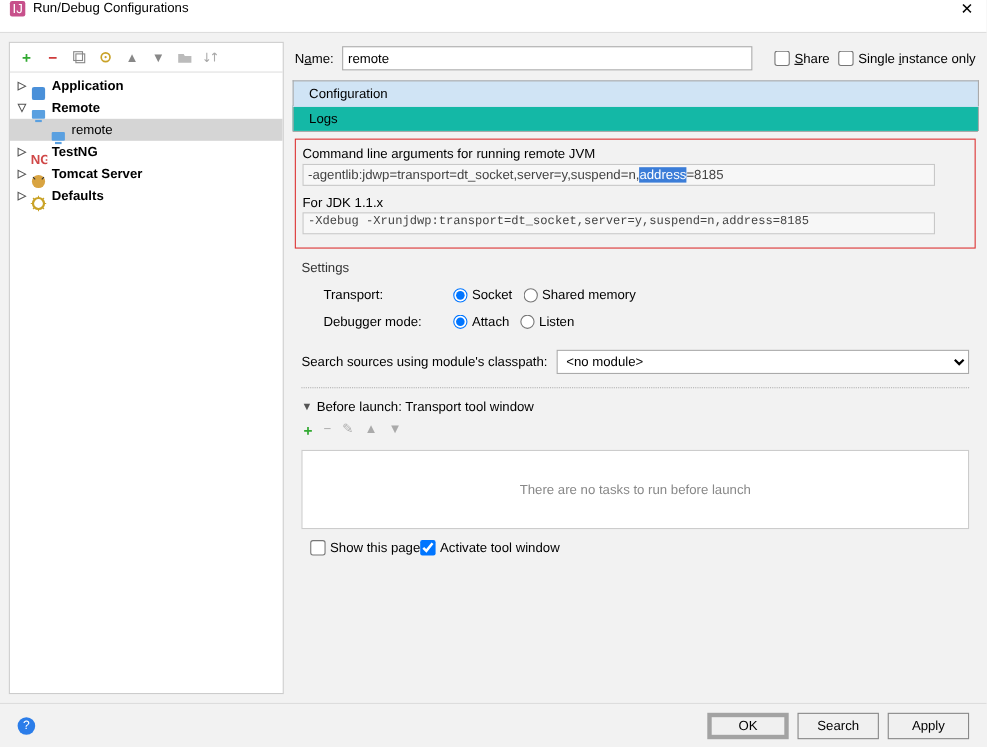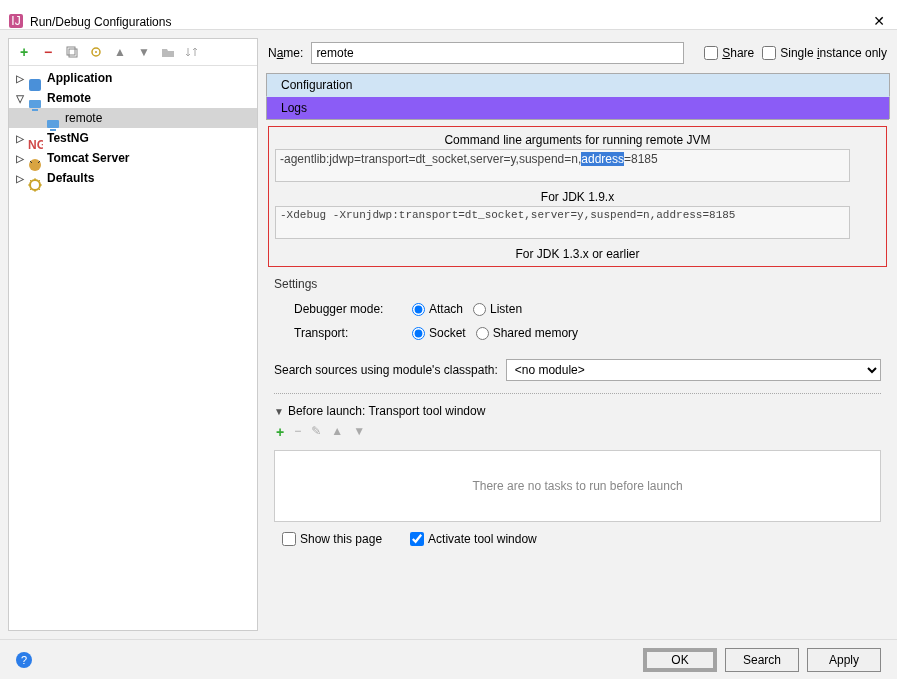--- a/index.html
+++ b/index.html
@@ -1,17 +1,17 @@
 <!DOCTYPE html>
 <html><head>
 <meta charset="utf-8">
 <style>
 * { box-sizing: border-box; margin: 0; padding: 0; font-family: "Segoe UI", Tahoma, sans-serif; font-size: 12px; }
 body { background: #f2f2f2; width: 897px; height: 679px; display: flex; flex-direction: column; }
-.titlebar { height: 30px; background: #fff; display: flex; align-items: flex-end; padding: 0 8px; border-bottom: 1px solid #ddd; }
+.titlebar { height: 30px; background: #fff; display: flex; align-items: flex-start; padding: 0 8px; border-bottom: 1px solid #ddd; }
 .titlebar .icon { width: 16px; height: 16px; margin-right: 6px; }
 .titlebar .title { flex: 1; }
 .titlebar .close { font-size: 14px; cursor: pointer; padding: 0 4px; }
 .body { flex: 1; display: flex; background: #f2f2f2; padding: 8px; gap: 8px; min-height: 0; }
 .left { width: 250px; background: #fff; border: 1px solid #ccc; display: flex; flex-direction: column; }
 .toolbar { display: flex; align-items: center; gap: 6px; padding: 4px 6px; border-bottom: 1px solid #e0e0e0; }
 .tbtn { width: 18px; height: 18px; display: flex; align-items: center; justify-content: center; cursor: pointer; color: #888; }
 .tbtn.green { color: #3a3; font-weight: bold; font-size: 14px; }
 .tbtn.red { color: #c33; font-weight: bold; font-size: 14px; }
 .tree { flex: 1; overflow: auto; padding: 2px 0; }
@@ -22,48 +22,48 @@
 .tree-item.bold { font-weight: bold; }
 .tree-item.child { padding-left: 36px; }
 .right { flex: 1; display: flex; flex-direction: column; min-width: 0; }
 .right-row1 { display: flex; align-items: center; gap: 8px; padding: 4px 2px 8px; }
 .right-row1 label { }
 .right-row1 .u { text-decoration: underline; }
 .nameinput { flex: 1; height: 22px; border: 1px solid #aaa; padding: 0 4px; margin-right: 12px; }
 .checkbox { display: inline-flex; align-items: center; gap: 4px; }
 .checkbox input { width: 14px; height: 14px; }
 .tabs { display: flex; border-bottom: 1px solid #aaa; margin-left: 0; flex-direction: column; }
-.tab { padding: 4px 14px; border: 1px solid #aaa; border-bottom: none; background: #8b5cf6; cursor: pointer; margin-right: -1px; }
+.tab { padding: 4px 14px; border: 1px solid #aaa; border-bottom: none; background: #14b8a6; cursor: pointer; margin-right: -1px; }
 .tab.active { background: #d0e4f5; border-bottom: 1px solid #d0e4f5; position: relative; top: 1px; }
 .config-body { flex: 1; background: #f2f2f2; padding: 6px 0; display: flex; flex-direction: column; min-height: 0; overflow: hidden; }
 .redbox { border: 1.5px solid #d33; margin: 0 2px 6px; padding: 4px 6px; background: #f2f2f2; position: relative; }
-.readonly-field { width: calc(100% - 30px); height: 33px; border: 1px solid #c8c8c8; background: #f7f7f7; font-family: "Courier New", monospace; font-size: 11px; padding: 2px 4px; margin: 2px 0 8px; color: #444; display: block; white-space: pre; overflow: hidden; }
+.readonly-field { width: calc(100% - 30px); height: 20px; border: 1px solid #c8c8c8; background: #f7f7f7; font-family: "Courier New", monospace; font-size: 11px; padding: 2px 4px; margin: 2px 0 8px; color: #444; display: block; white-space: pre; overflow: hidden; }
 .readonly-field .hl { background: #3b7dd8; color: #fff; }
 .readonly-field.multi { height: auto; }
-.section-label { color: #000; margin: 2px 0 1px; text-align: center; }
+.section-label { color: #000; margin: 2px 0 1px; }
 .settings-head { padding: 4px 8px; color: #333; }
 .settings-body { padding: 2px 8px 8px 28px; }
 .radio-row { display: flex; align-items: center; gap: 10px; height: 24px; }
 .radio-row .lbl { width: 108px; }
 .radio { display: inline-flex; align-items: center; gap: 4px; }
 .greenbox { border: 2px solid #2a9d2a; padding: 6px 10px; display: flex; align-items: center; gap: 8px; margin-top: 4px; width: 440px; }
 .txtfield { height: 22px; border: 1px solid #aaa; padding: 0 4px; }
 .host-input { width: 230px; }
 .port-input { width: 64px; }
 .search-row { display: flex; align-items: center; padding: 6px 8px; gap: 8px; }
 .select { flex: 1; height: 22px; border: 1px solid #aaa; background: #fff; padding: 0 4px; }
 .hr { height: 1px; border-top: 1px dotted #aaa; margin: 6px 8px; }
 .before-launch { padding: 4px 8px; }
 .before-launch .heading { display: flex; align-items: center; gap: 4px; }
 .before-launch .tri { color: #555; font-size: 10px; }
 .bl-toolbar { display: flex; gap: 10px; padding: 6px 2px; }
 .bl-toolbar .btn { color: #aaa; cursor: default; }
 .bl-toolbar .btn.green { color: #3a3; font-weight: bold; font-size: 14px; cursor: pointer; }
 .empty-area { border: 1px solid #ccc; background: #fff; height: 72px; display: flex; align-items: center; justify-content: center; color: #888; margin-top: 4px; }
-.bottom-checks { display: flex; gap: 28px; padding: 10px 8px; align-items: center; }
+.bottom-checks { display: flex; gap: 0; padding: 10px 8px; align-items: center; }
 .footer { height: 40px; background: #f2f2f2; display: flex; align-items: center; padding: 0 16px; border-top: 1px solid #ddd; }
 .footer .help { width: 16px; height: 16px; background: #2b7de9; border-radius: 50%; color: #fff; font-size: 11px; display: flex; align-items: center; justify-content: center; cursor: pointer; }
 .footer .spacer { flex: 1; }
 .footer button { height: 24px; min-width: 74px; margin-left: 8px; border: 1px solid #888; background: #f0f0f0; cursor: pointer; }
 .footer button.primary { border: 4px solid #a3a3a3; }
 .field-wrap { position: relative; }
 .copy-btn { position: absolute; top: 0px; right: -24px; width: 16px; height: 16px; color: #777; cursor: pointer; }
 svg { display: block; }
 </style>
 </head>
@@ -196,56 +196,55 @@
         <div class="field-wrap">
           <div class="readonly-field"><span>-agentlib:jdwp=transport=dt_socket,server=y,suspend=n,</span><span class="hl">address</span><span>=8185</span></div>
           <span class="copy-btn">
               <svg width="16" height="16" viewBox="0 0 16 16">
                 <rect x="3" y="3" width="8" height="8" fill="none" stroke="#888"></rect>
                 <rect x="5" y="5" width="8" height="8" fill="none" stroke="#888"></rect>
               </svg>
             </span>
         </div>
 
-        <div class="section-label">For JDK 1.9.x</div>
+        <div class="section-label">For JDK 1.1.x</div>
         <div class="field-wrap">
           <div class="readonly-field">-Xdebug -Xrunjdwp:transport=dt_socket,server=y,suspend=n,address=8185</div>
           <span class="copy-btn">
               <svg width="16" height="16" viewBox="0 0 16 16">
                 <rect x="3" y="3" width="8" height="8" fill="none" stroke="#888"></rect>
                 <rect x="5" y="5" width="8" height="8" fill="none" stroke="#888"></rect>
               </svg>
             </span>
         </div>
 
-        <div class="section-label">For JDK 1.3.x or earlier</div>
       </div>
 
       <div class="settings-head">Settings</div>
       <div class="settings-body">
         <div class="radio-row">
+          <span class="lbl">Transport:</span>
+          <label class="radio">
+              <input type="radio" name="transport" checked="" style="">
+              <span>Socket</span>
+            </label>
+          <label class="radio">
+              <input type="radio" name="transport" style="">
+              <span>Shared memory</span>
+            </label>
+        </div>
+        <div class="radio-row">
           <span class="lbl">Debugger mode:</span>
           <label class="radio">
               <input type="radio" name="dbg" checked="" style="">
               <span>Attach</span>
             </label>
           <label class="radio">
               <input type="radio" name="dbg" style="">
               <span>Listen</span>
-            </label>
-        </div>
-        <div class="radio-row">
-          <span class="lbl">Transport:</span>
-          <label class="radio">
-              <input type="radio" name="transport" checked="" style="">
-              <span>Socket</span>
-            </label>
-          <label class="radio">
-              <input type="radio" name="transport" style="">
-              <span>Shared memory</span>
             </label>
         </div>
       </div>
 
       <div class="search-row">
         <span>Search sources using module's classpath:</span>
         <select class="select">
           <option>&lt;no module&gt;</option>
         </select>
       </div>

